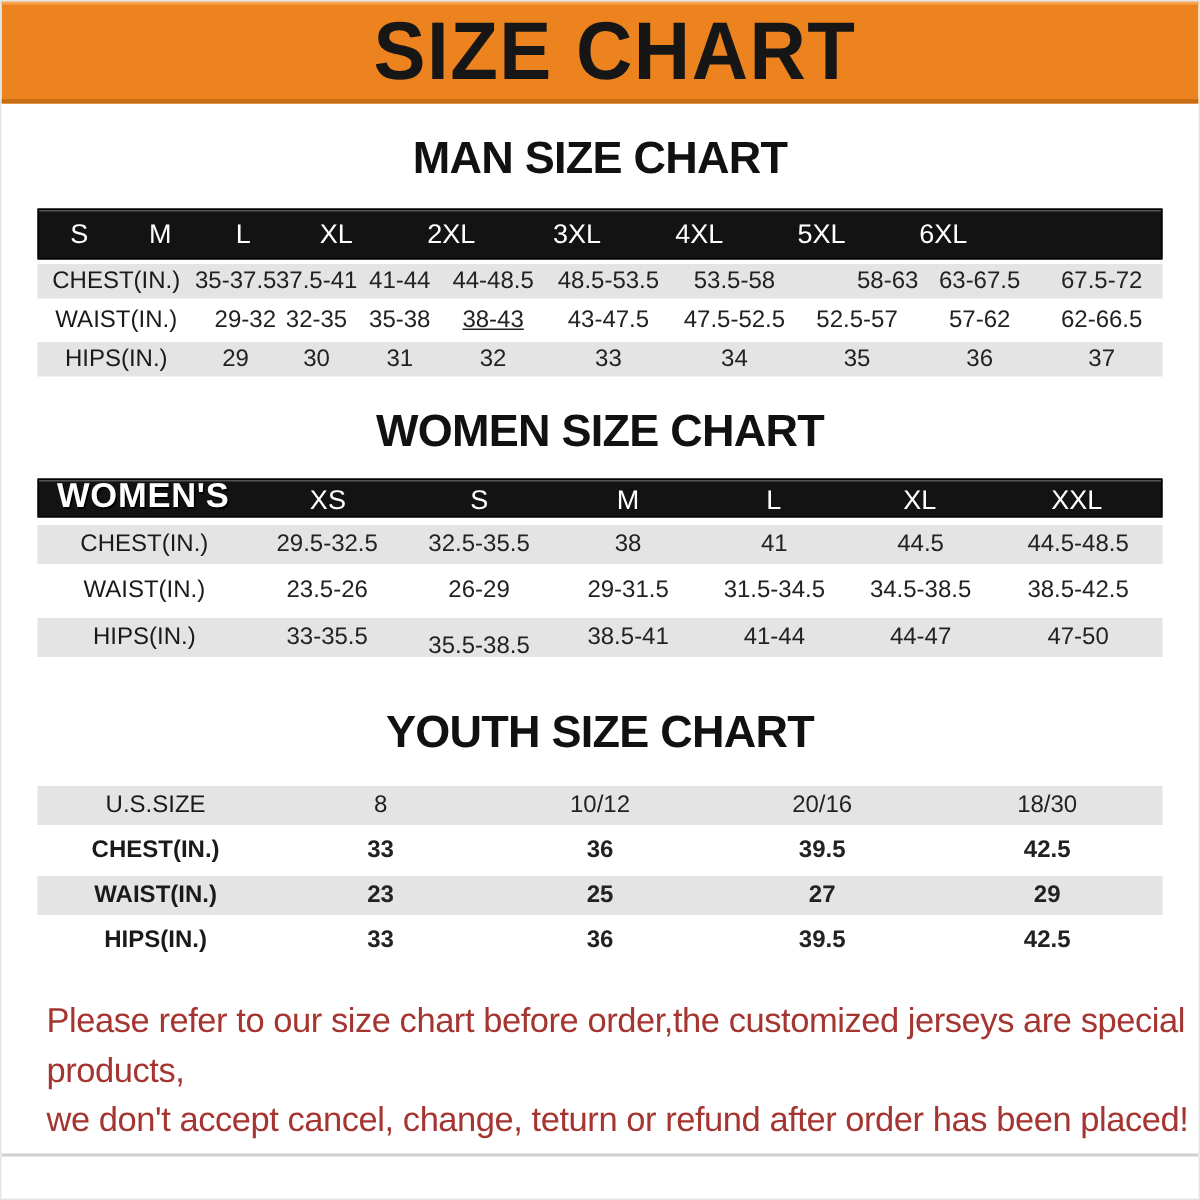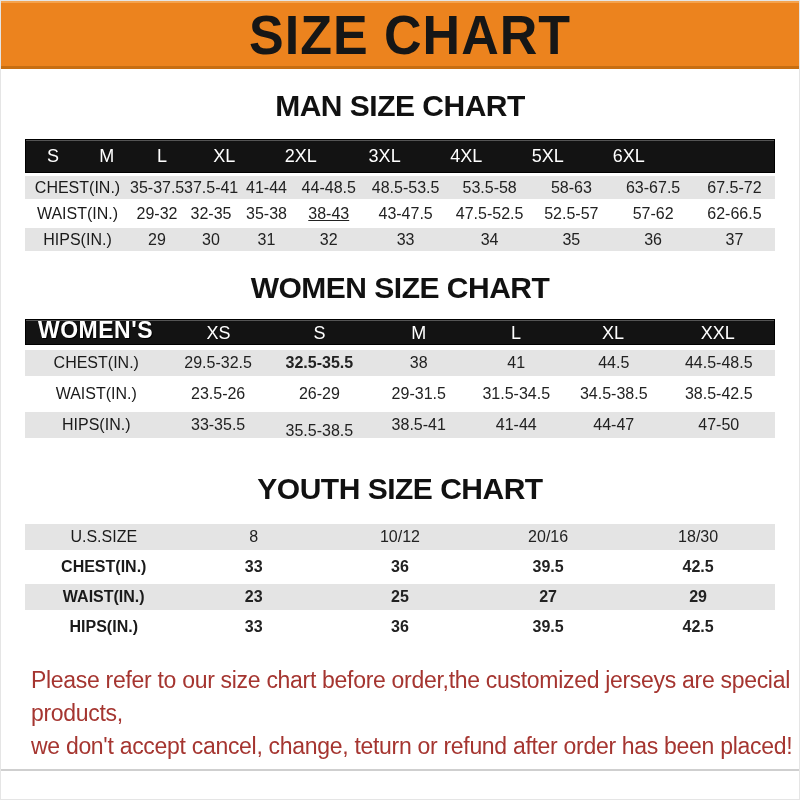--- a/index.html
+++ b/index.html
@@ -100,27 +100,27 @@
         <div class="tcell" style="width: 10.8%;">6XL</div>
       </div>
       <div class="trow rgray">
         <div class="tcell rowlabel" style="width: 14%;">CHEST(IN.)</div>
         <div class="tcell" style="width: 7.2%;">35-37.5</div>
         <div class="tcell" style="width: 7.2%;">37.5-41</div>
         <div class="tcell" style="width: 7.6%;">41-44</div>
         <div class="tcell" style="width: 9%;">44-48.5</div>
         <div class="tcell" style="width: 11.5%;">48.5-53.5</div>
         <div class="tcell" style="width: 10.9%;">53.5-58</div>
-        <div class="tcell" style="width: 10.9%;">58-63</div>
+        <div class="tcell" style="width: 10.9%; text-align: right;">58-63</div>
         <div class="tcell" style="width: 10.9%;">63-67.5</div>
         <div class="tcell" style="width: 10.8%;">67.5-72</div>
       </div>
       <div class="trow rwhite">
         <div class="tcell rowlabel" style="width: 14%;">WAIST(IN.)</div>
-        <div class="tcell" style="width: 7.2%;">29-32</div>
+        <div class="tcell" style="width: 7.2%; text-align: right;">29-32</div>
         <div class="tcell" style="width: 7.2%;">32-35</div>
         <div class="tcell" style="width: 7.6%;">35-38</div>
         <div class="tcell" style="width: 9%; text-decoration: underline;">38-43</div>
         <div class="tcell" style="width: 11.5%;">43-47.5</div>
         <div class="tcell" style="width: 10.9%;">47.5-52.5</div>
         <div class="tcell" style="width: 10.9%;">52.5-57</div>
         <div class="tcell" style="width: 10.9%;">57-62</div>
         <div class="tcell" style="width: 10.8%;">62-66.5</div>
       </div>
       <div class="trow rgray">
@@ -146,21 +146,21 @@
         <div class="tcell" style="width: 13.5%;">XS</div>
         <div class="tcell" style="width: 13.5%;">S</div>
         <div class="tcell" style="width: 13%;">M</div>
         <div class="tcell" style="width: 13%;">L</div>
         <div class="tcell" style="width: 13%;">XL</div>
         <div class="tcell" style="width: 15%;">XXL</div>
       </div>
       <div class="trow rgray">
         <div class="tcell rowlabel" style="width: 19%;">CHEST(IN.)</div>
         <div class="tcell" style="width: 13.5%;">29.5-32.5</div>
-        <div class="tcell" style="width: 13.5%; font-weight: bold;">32.5-35.5</div>
+        <div class="tcell" style="width: 13.5%;">32.5-35.5</div>
         <div class="tcell" style="width: 13%;">38</div>
         <div class="tcell" style="width: 13%;">41</div>
         <div class="tcell" style="width: 13%;">44.5</div>
         <div class="tcell" style="width: 15%;">44.5-48.5</div>
       </div>
       <div class="trow rwhite">
         <div class="tcell rowlabel" style="width: 19%;">WAIST(IN.)</div>
         <div class="tcell" style="width: 13.5%;">23.5-26</div>
         <div class="tcell" style="width: 13.5%;">26-29</div>
         <div class="tcell" style="width: 13%;">29-31.5</div>

